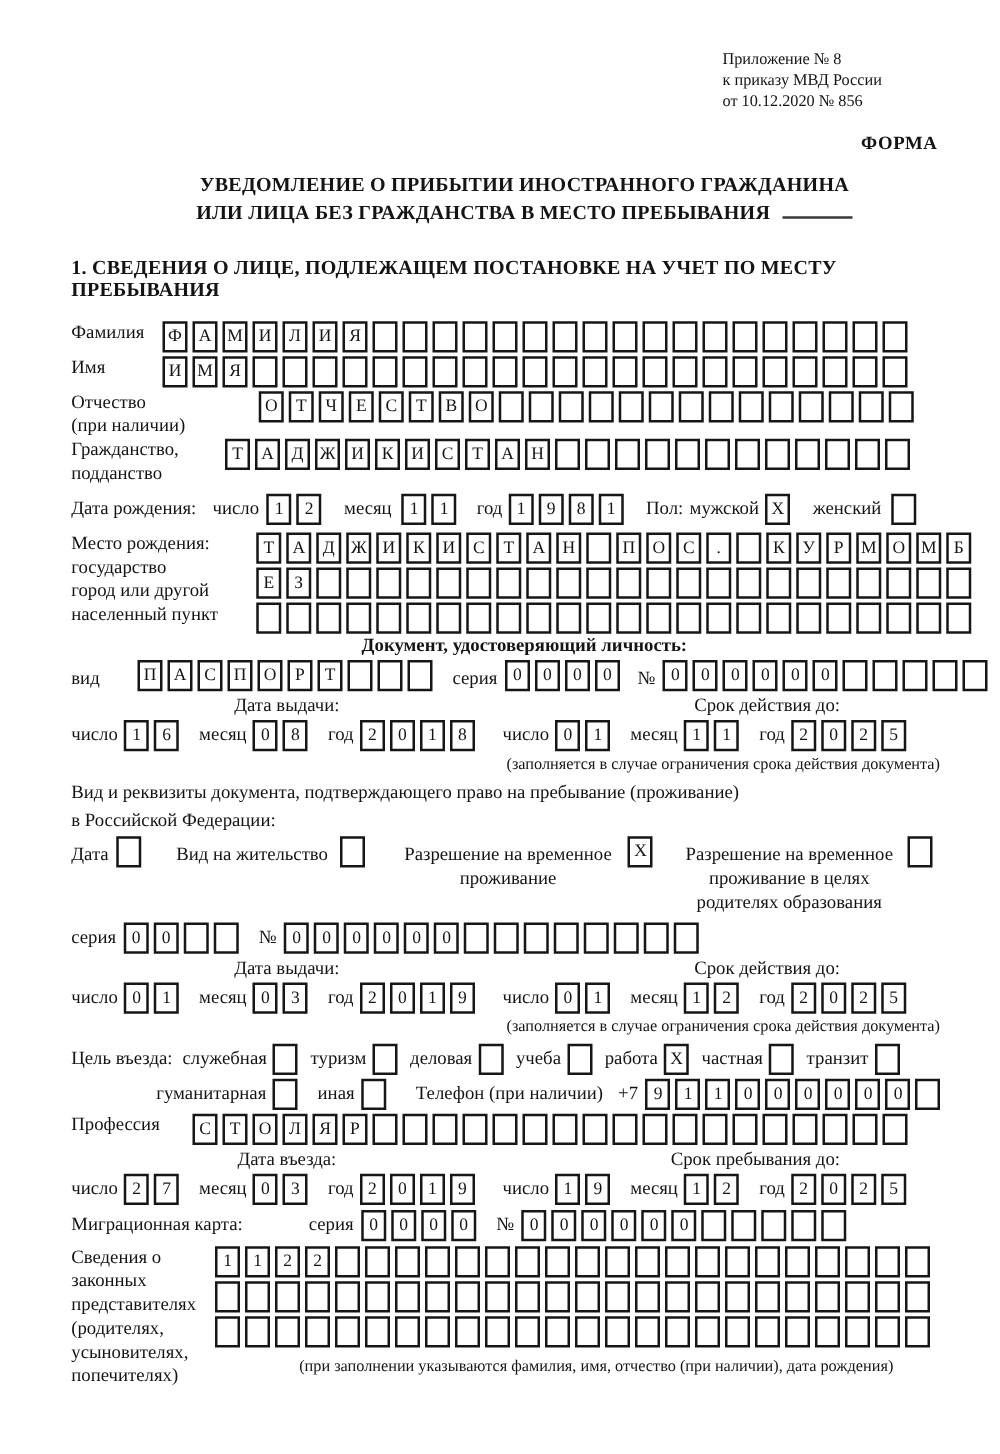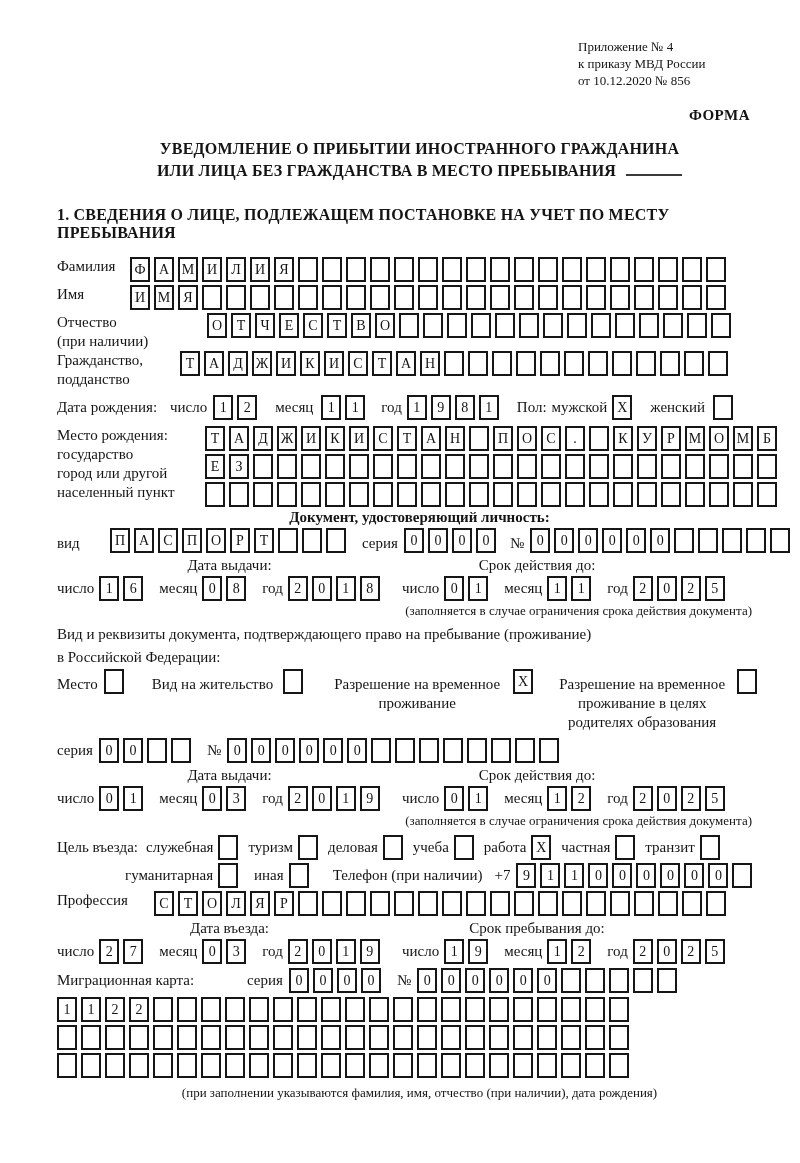--- a/index.html
+++ b/index.html
@@ -15,21 +15,21 @@
   .blankline{display:inline-block;width:56px;border-bottom:2px solid #3a3a3a;margin-left:10px;}
   .section{margin-top:24px;font-weight:bold;font-size:16px;letter-spacing:.2px;}
   .row{display:flex;align-items:flex-start;}
   .lbl{font-size:15px;line-height:19px;flex:none;}
   .cells{display:inline-flex;flex:none;}
   .cell{flex:none;width:20px;height:25px;border:2px solid #161616;box-sizing:border-box;margin-right:4px;
         display:flex;align-items:center;justify-content:center;font-size:14px;background:#fff;}
   .rows{display:flex;flex-direction:column;gap:3px;}
   .dh{display:flex;font-size:15px;}
   .dh1{width:345px;text-align:center;flex:none;}
-  .dh2{width:270px;text-align:center;flex:none;}
+  .dh2{width:270px;text-align:right;flex:none;}
   .dg{display:flex;align-items:center;flex:none;}
   .dg .lbl{margin-right:5px;}
   .dg .cells{margin-right:12px;}
   .dgl{width:345px;}
   .note{text-align:right;padding-right:30px;font-size:13px;margin-top:2px;}
   .note-center{text-align:center;font-size:13px;margin-top:7px;}
   .optcol{text-align:center;font-size:15px;line-height:19px;flex:none;}
   .cbx{margin-left:6px;}
   
   .mt2{margin-top:2px}.mt3{margin-top:3px}.mt4{margin-top:4px}.mt6{margin-top:6px}.mt15{margin-top:15px}
@@ -37,21 +37,21 @@
   .ml12{margin-left:12px}.ml14{margin-left:14px}.ml16{margin-left:16px}.ml20{margin-left:20px}
   .ml24{margin-left:24px}.ml40{margin-left:40px}.ml68{margin-left:68px}
   .lw-a{width:73px}.lw-b{width:150px}.lw-c{width:123px}.lw-d{width:148px}.lw-e{width:97px}.lw-f{width:110px}.lw-g{width:30px;margin-right:23px}.lw-h{width:115px}
 </style>
 </head>
 <body>
 
 <div class="content">
 
   <div class="annex">
-    <div>Приложение № 4</div>
+    <div>Приложение № 8</div>
     <div>к приказу МВД России</div>
     <div>от 10.12.2020 № 856</div>
   </div>
 
   <div class="forma">ФОРМА</div>
 
   <div class="title">
     <div>УВЕДОМЛЕНИЕ О ПРИБЫТИИ ИНОСТРАННОГО ГРАЖДАНИНА</div>
     <div><span>ИЛИ ЛИЦА БЕЗ ГРАЖДАНСТВА В МЕСТО ПРЕБЫВАНИЯ</span><span class="blankline"></span></div>
   </div>
@@ -384,21 +384,21 @@
           <span class="cell">5</span>
         </span>
     </span>
   </div>
   <div class="note">(заполняется в случае ограничения срока действия документа)</div>
 
   <div class="lbl mt6">Вид и реквизиты документа, подтверждающего право на пребывание (проживание)</div>
   <div class="lbl mt4">в Российской Федерации:</div>
 
   <div class="row mt2">
-    <span class="lbl" style="padding-top:6px">Место</span>
+    <span class="lbl" style="padding-top:6px">Дата</span>
     <span class="cells cbx">
         <span class="cell"></span>
       </span>
     <span class="lbl ml24" style="padding-top:6px">Вид на жительство</span>
     <span class="cells ml10">
         <span class="cell"></span>
       </span>
     <span class="optcol ml20" style="width:180px;padding-top:6px">
       <span style="display:block">Разрешение на временное</span>
       <span style="display:block">проживание</span>
@@ -640,20 +640,28 @@
         <span class="cell">0</span>
         <span class="cell"></span>
         <span class="cell"></span>
         <span class="cell"></span>
         <span class="cell"></span>
         <span class="cell"></span>
       </span>
   </div>
 
   <div class="row mt4">
+    <span class="lbl lw-h">
+      <span style="display:block">Сведения о</span>
+      <span style="display:block">законных</span>
+      <span style="display:block">представителях</span>
+      <span style="display:block">(родителях,</span>
+      <span style="display:block">усыновителях,</span>
+      <span style="display:block">попечителях)</span>
+    </span>
     <span style="flex:1 1 auto;min-width:0">
       <span class="rows">
         <span class="cells">
             <span class="cell">1</span>
             <span class="cell">1</span>
             <span class="cell">2</span>
             <span class="cell">2</span>
             <span class="cell"></span>
             <span class="cell"></span>
             <span class="cell"></span>

